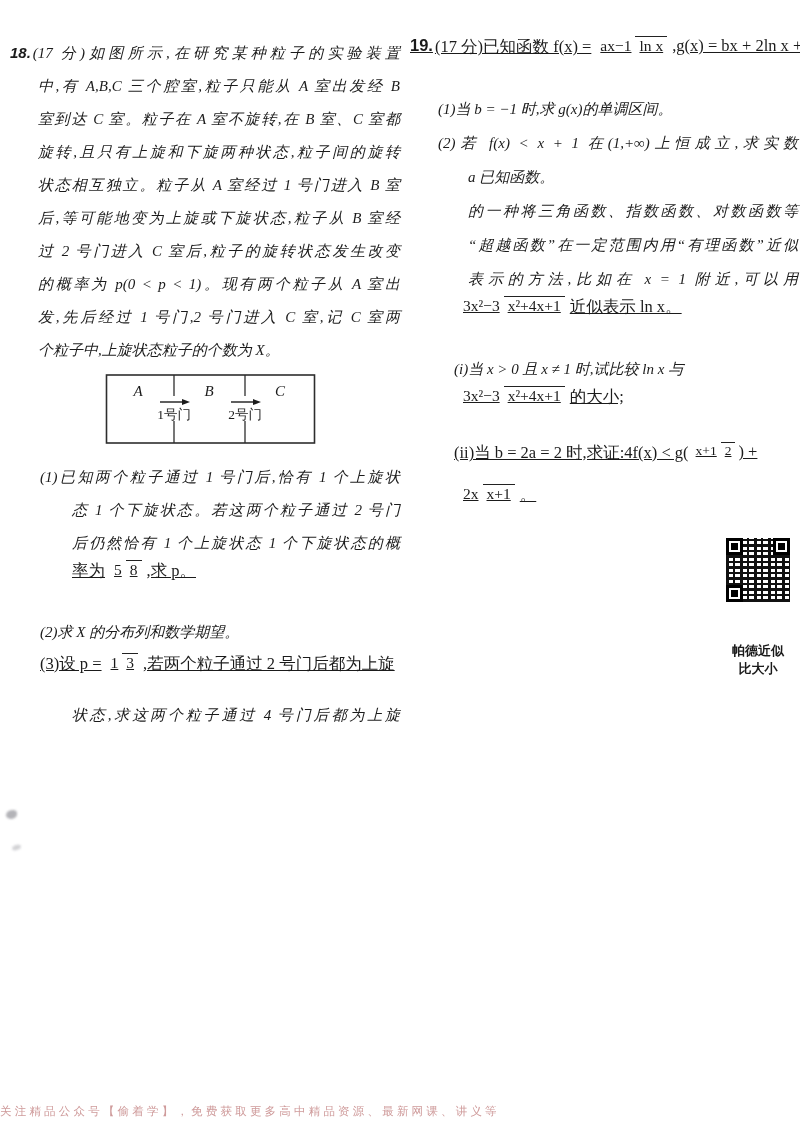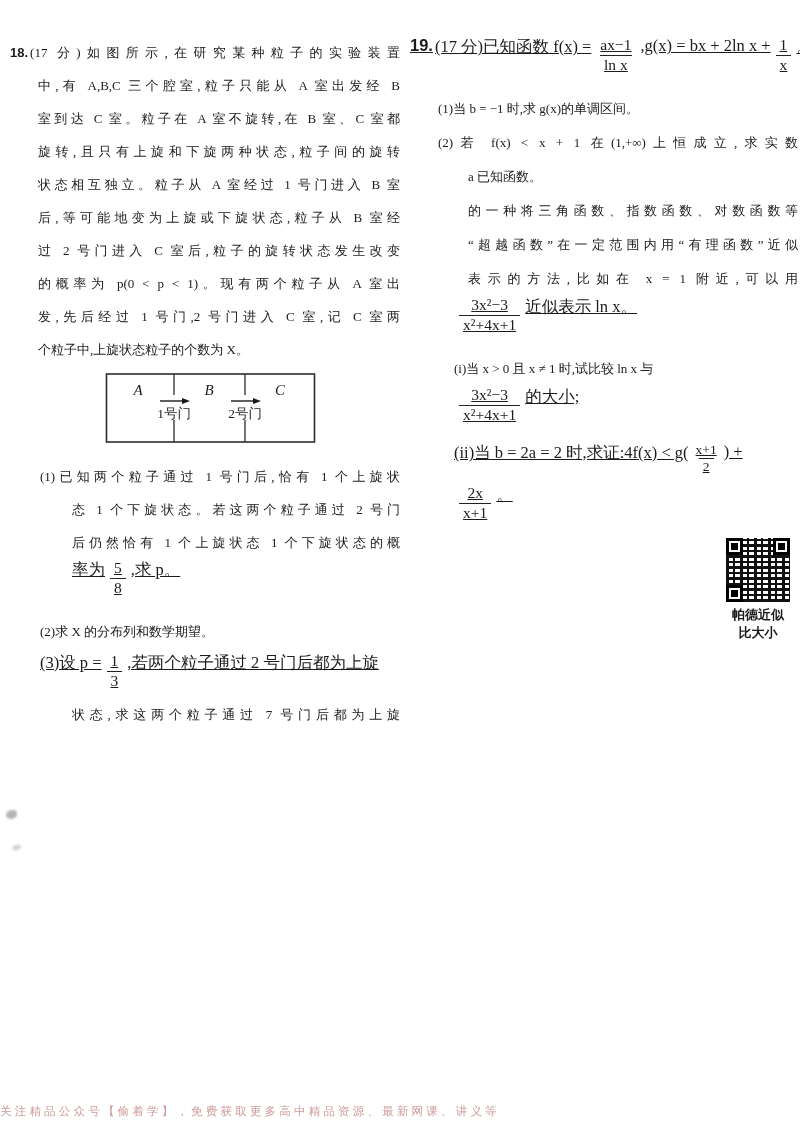--- a/index.html
+++ b/index.html
@@ -4,42 +4,42 @@
 <style>
   html,body { margin:0; padding:0; }
   body {
     width:800px; height:1130px; background:#ffffff; position:relative;
     font-family:"Liberation Serif","DejaVu Serif",serif;
     color:#1b1b1b; overflow:hidden;
   }
   .col { position:absolute; top:36px; }
   .col-left  { left:10px;  width:390px; }
   .col-right { left:410px; width:388px; }
-  .line { font-size:13px; line-height:33px; white-space:nowrap; }
+  .line { font-size:15px; line-height:33px; white-space:nowrap;font-style:italic; }
   .col-right .line { line-height:34px; }
   .j { text-align:justify; text-align-last:justify; }
   .ml1 { margin-left:28px; }
   .ml2 { margin-left:30px; }
   .ml3 { margin-left:62px; }
   .ml4 { margin-left:58px; }
   .ml5 { margin-left:44px; }
   .num-label { font-family:"Liberation Sans","DejaVu Sans",sans-serif; font-weight:700; padding-right:2px; }
   
-  .frac { display:inline-flex; flex-direction:column; align-items:center;
+  .frac { display:inline-flex; flex-direction:row; align-items:center;
           vertical-align:middle; margin:0 5px; line-height:1.2; font-size:15.5px; }
   .frac .fnum { display:block; padding:0 4px; }
   .frac .fden { display:block; border-top:1.3px solid #222; padding:0 4px; }
   .frac.small { font-size:13.5px; margin:0 3px; }
   .fline { display:flex; align-items:flex-start; height:46px; font-size:16.5px; white-space:nowrap;text-decoration:underline; }
   
   .fig { margin:6px 0 0 95px; }
   
   .gap10 { margin-top:10px; } .gap4 { margin-top:4px; } .gap6 { margin-top:6px; }
   
-  .qr-block { margin:8px 0 0 auto; width:80px; display:flex; flex-direction:column; align-items:center; }
+  .qr-block { margin:8px 0 0 auto; width:80px; display:flex; flex-direction:column; align-items:center;gap:36px; }
   .qr { width:64px; height:64px; position:relative; box-sizing:border-box;
         background:
           repeating-linear-gradient(0deg,#111 0 3px,transparent 3px 6px, #111 6px 8px, transparent 8px 11px),
           repeating-linear-gradient(90deg,#111 0 3px,#fff 3px 7px,#111 7px 9px,#fff 9px 14px); }
   .qr .fp { position:absolute; width:17px; height:17px; background:#fff; border:3px solid #000; box-sizing:border-box; }
   .qr .fp::after { content:""; position:absolute; inset:2px; background:#000; }
   .qr .fp.tl { left:0; top:0; } .qr .fp.tr { right:0; top:0; } .qr .fp.bl { left:0; bottom:0; }
   .qr-caption { margin-top:4px; font-size:13px; line-height:18px; text-align:center; font-weight:600; }
   
   .footer { position:absolute; left:0; right:0; top:1104px; text-align:left;
@@ -115,21 +115,21 @@
 
     <div class="gap4">
       <div class="fline ml2">
         <span>(3)设 p =</span>
         <span class="frac">
             <span class="fnum">1</span>
             <span class="fden">3</span>
           </span>
         <span>,若两个粒子通过 2 号门后都为上旋</span>
       </div>
-      <div class="line j ml3">状态,求这两个粒子通过 7 号门后都为上旋</div>
+      <div class="line j ml3">状态,求这两个粒子通过 4 号门后都为上旋</div>
     </div>
   </div>
 
   <div class="col col-right">
 
     <div class="fline" style="height:50px">
       <span class="num-label">19.</span>
       <span>(17 分)已知函数 f(x) =</span>
       <span class="frac">
           <span class="fnum">ax−1</span>

